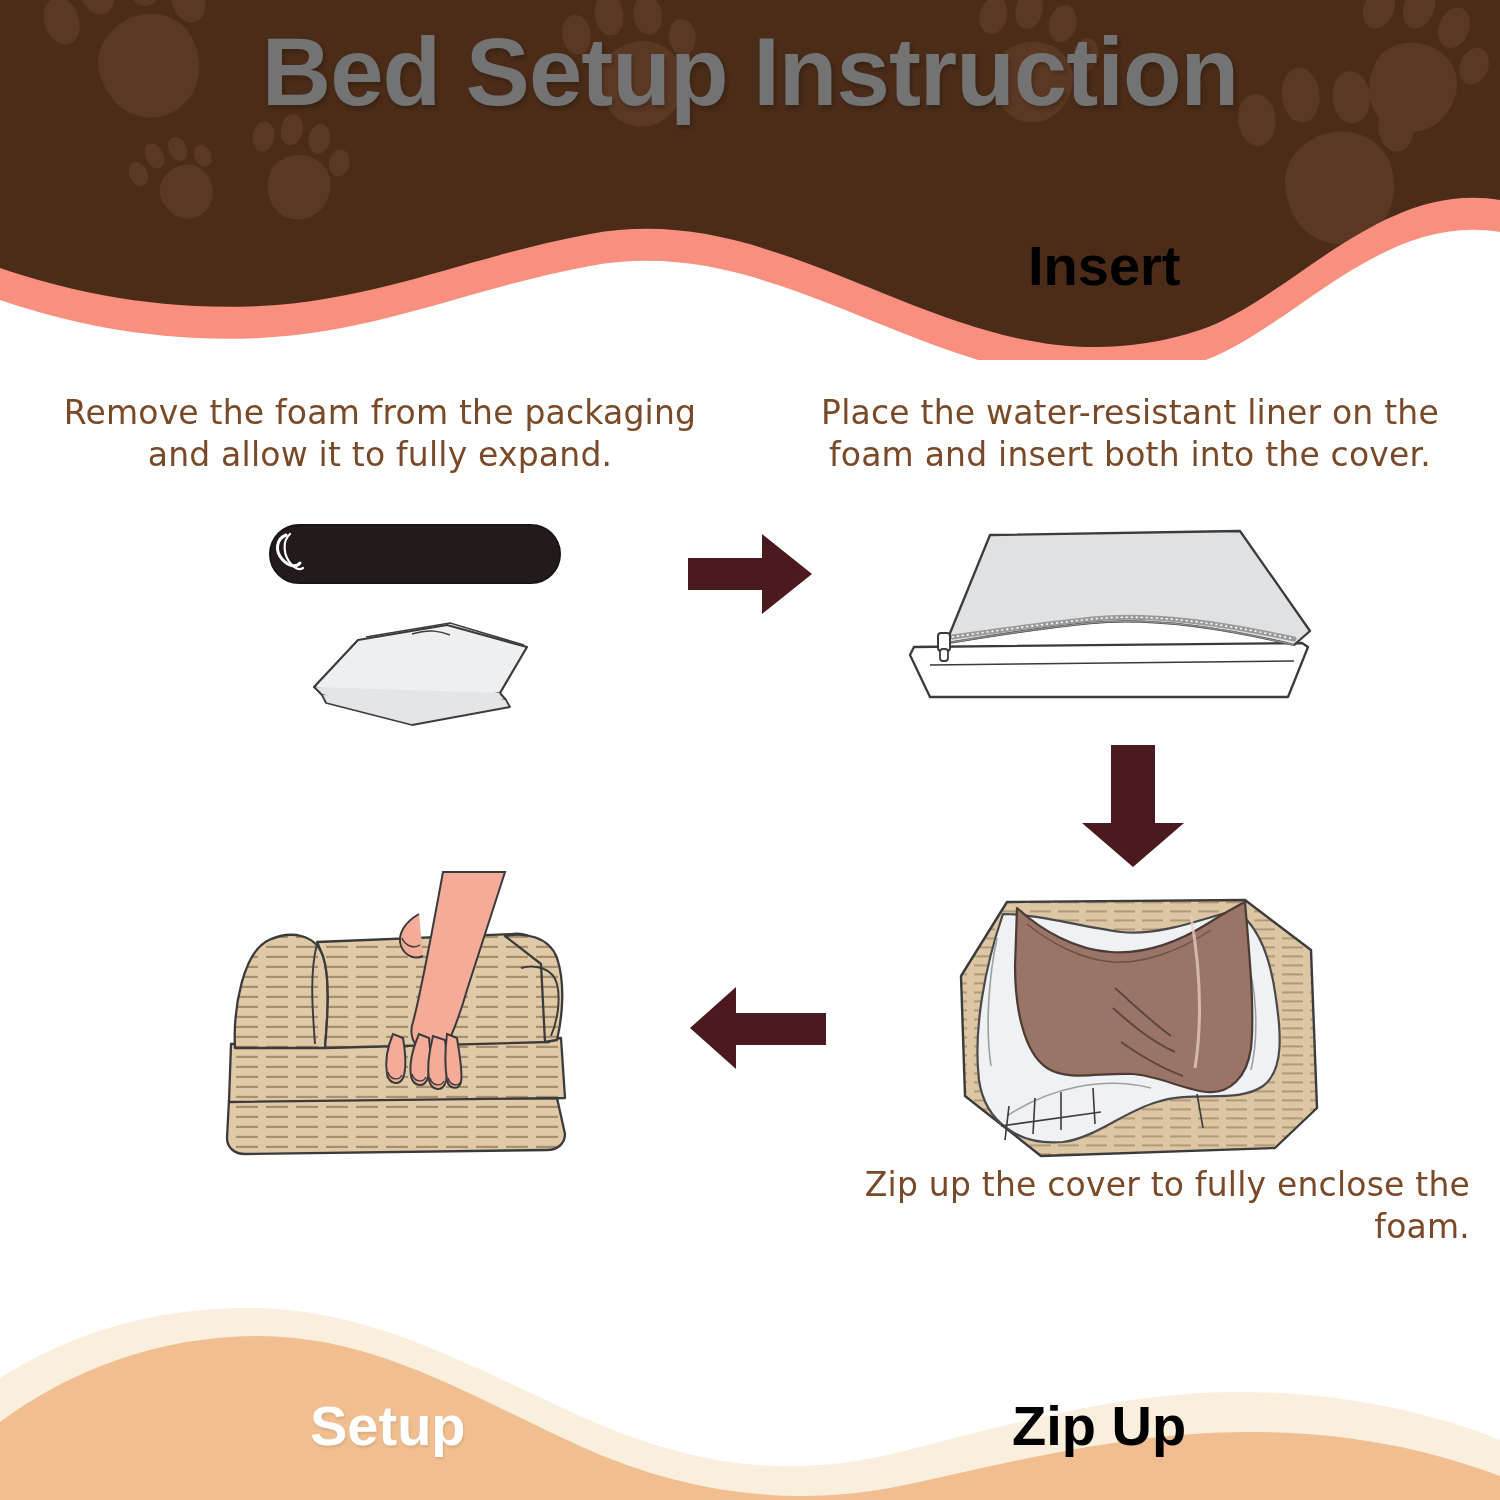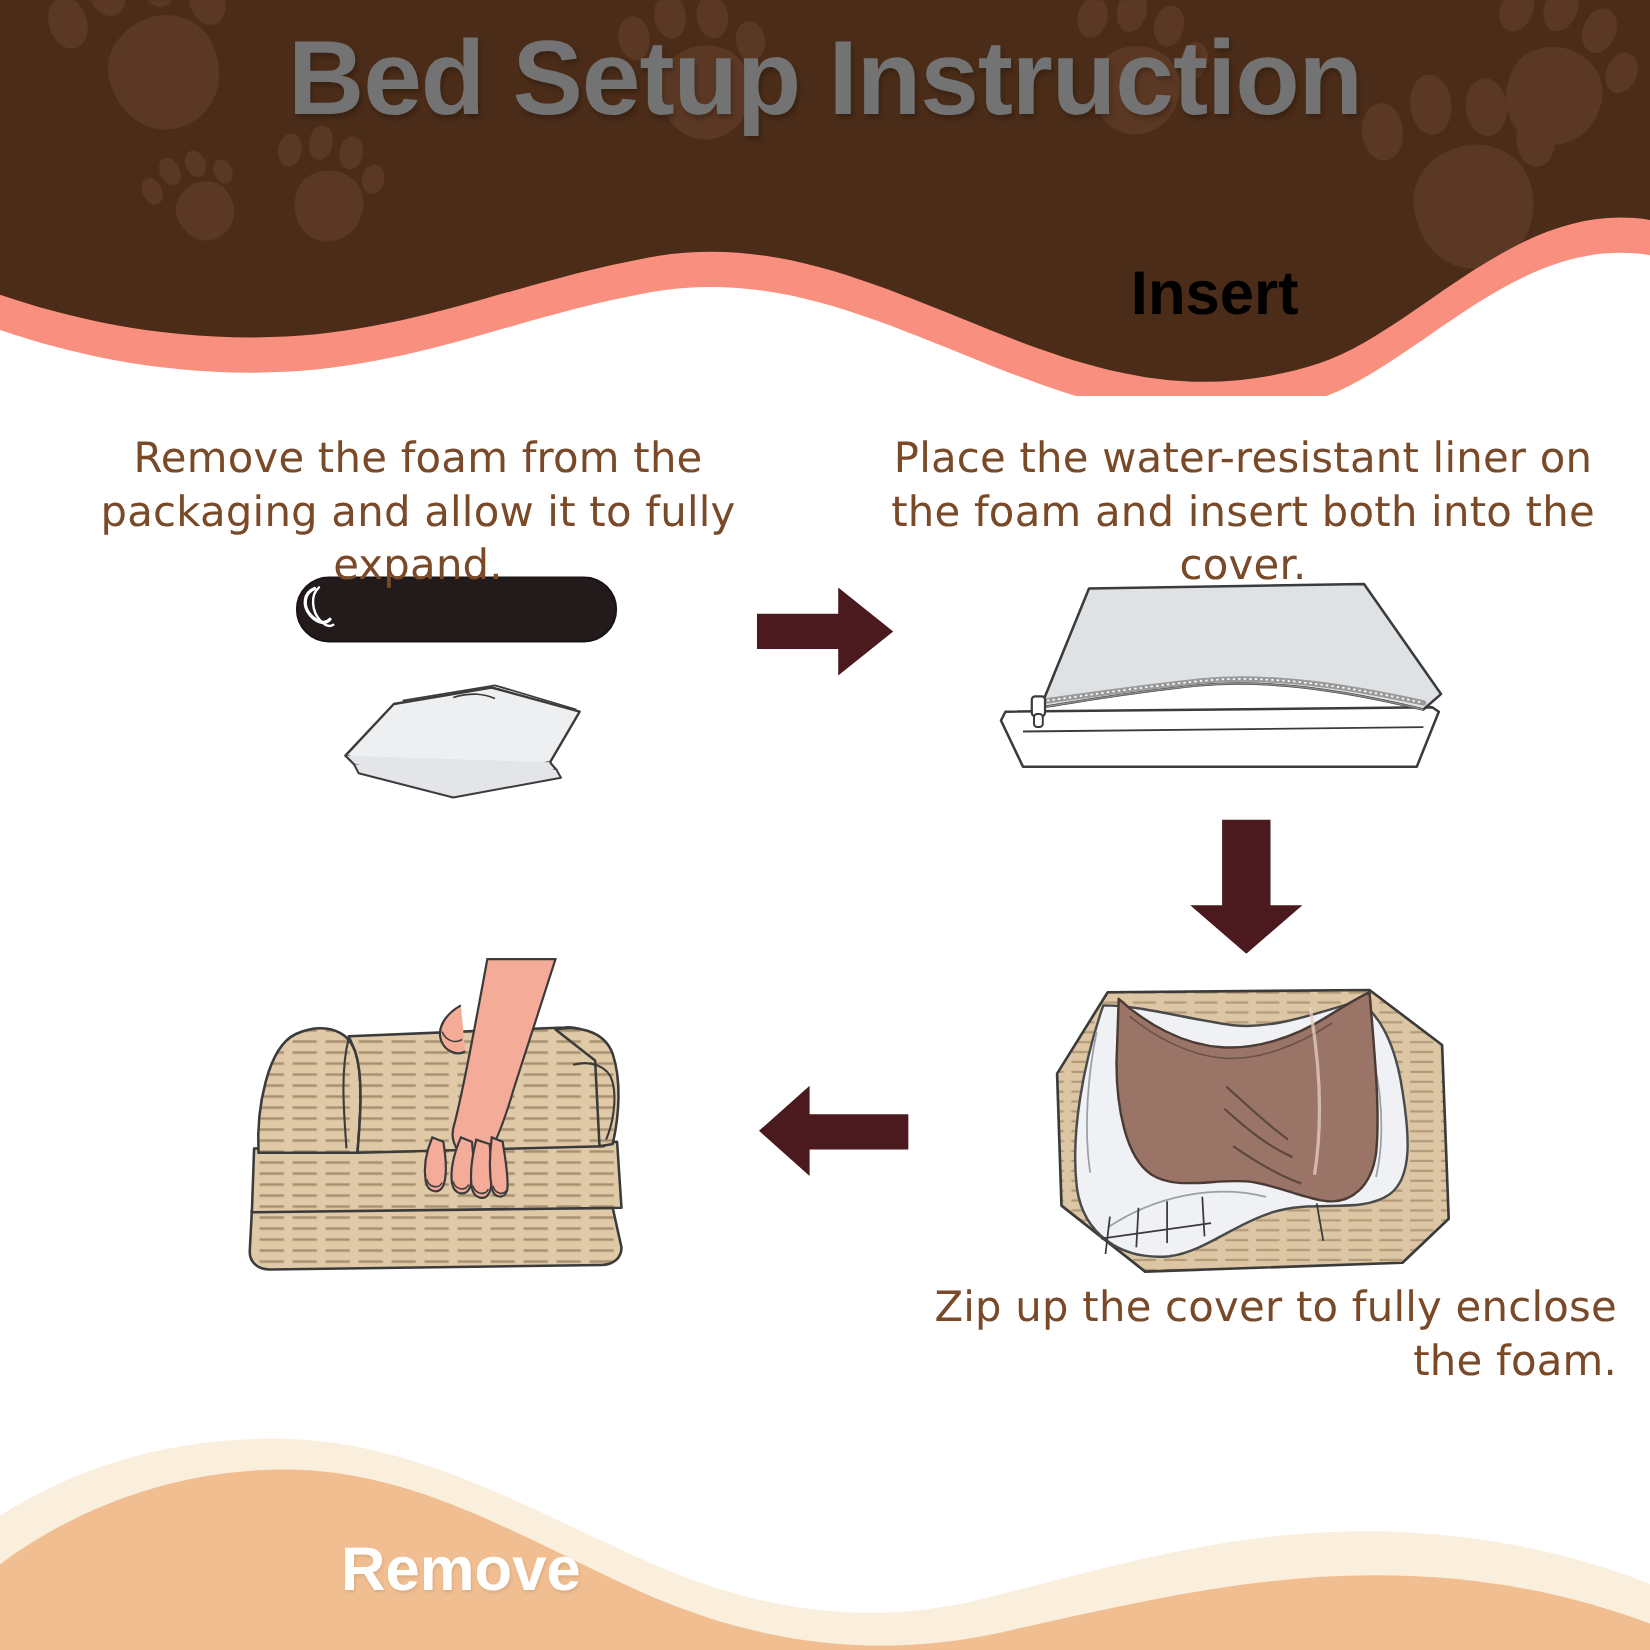--- a/index.html
+++ b/index.html
@@ -78,21 +78,21 @@
     height: 200px;
     overflow: hidden;
   }
   .footer-wrap svg { display: block; }
 
   
   .caption {
     position: absolute;
     color: #7a4a28;
     font-family: "DejaVu Sans", sans-serif;
-    font-size: 38px;
+    font-size: 33px;
     line-height: 1.28;
     text-align: center;
     letter-spacing: 0.2px;
     z-index: 4;
   }
   .cap-unpack { left: 60px;  top: 392px;  width: 640px; }
   .cap-insert { left: 800px; top: 392px;  width: 660px; }
   .cap-fluff  { left: 55px;  top: 1192px; width: 660px; }
   .cap-zip    { left: 810px; top: 1164px; width: 660px; text-align: right; }
 
@@ -372,15 +372,16 @@
       <path d="M0,78 C70,34 150,8 250,8 C370,8 470,66 580,116
                C690,166 790,180 900,152 C1010,124 1120,92 1240,92
                C1340,92 1430,112 1500,140 L1500,200 L0,200 Z" fill="#FAEEDC"></path>
 
       <path d="M0,122 C70,70 160,36 258,36 C376,36 470,96 580,146
                C690,196 800,208 910,184 C1020,160 1130,132 1250,132
                C1350,132 1430,150 1500,176 L1500,200 L0,200 Z" fill="#F0BE90"></path>
     </svg>
   </div>
 
-  <div class="step-label label-fluff">Remove</div>
+  <div class="step-label label-fluff">Setup</div>
+  <div class="step-label label-zipup">Zip Up</div>
 
 </div>
 
 </body></html>

